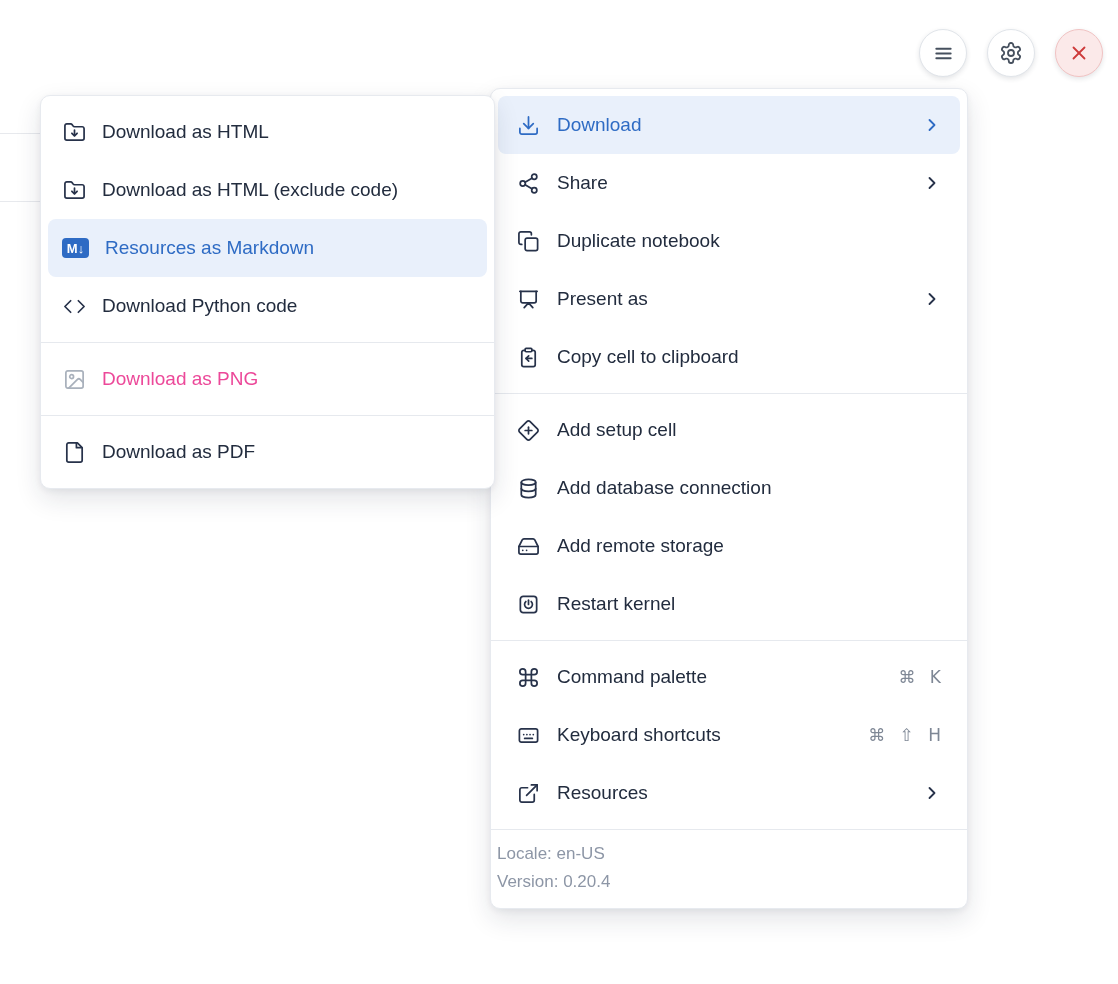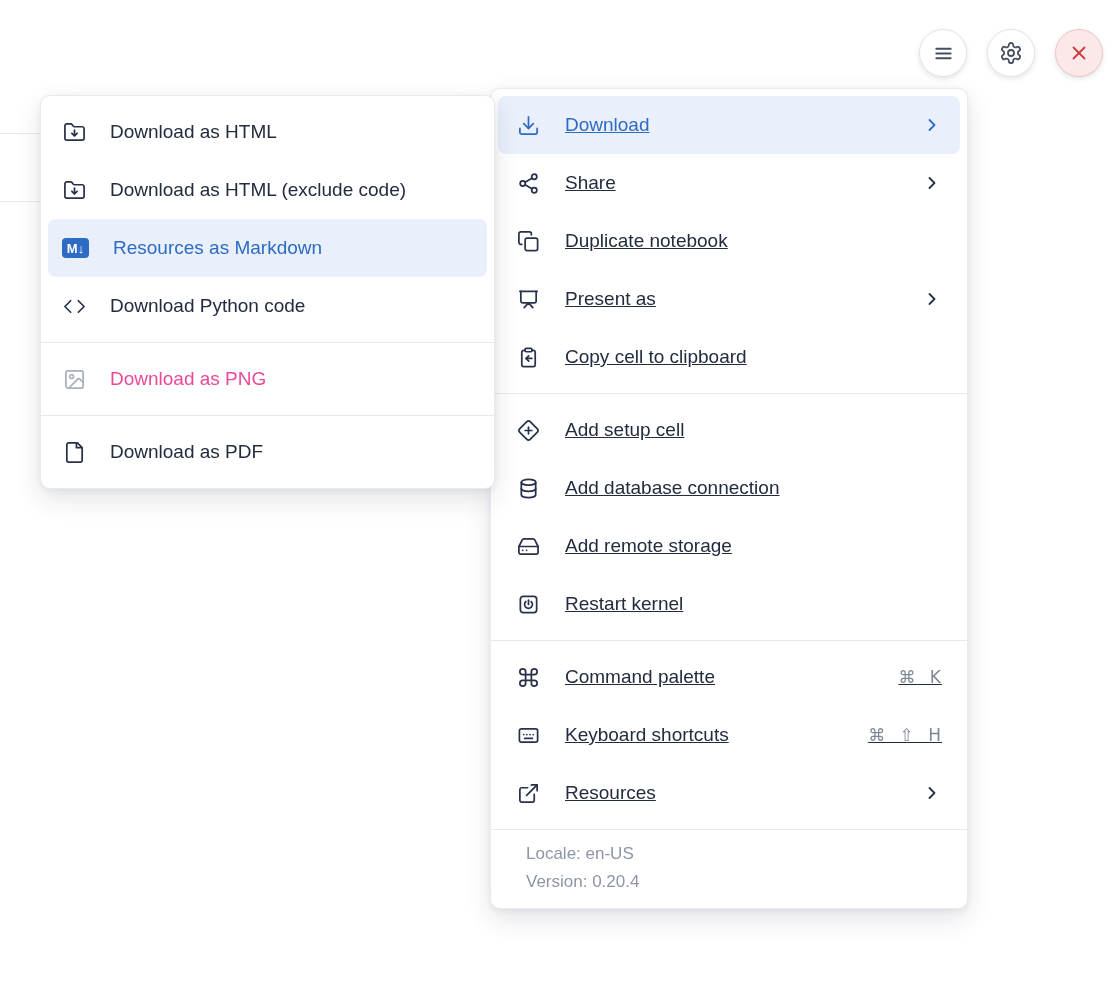--- a/index.html
+++ b/index.html
@@ -47,29 +47,29 @@
 
   .menu-item {
     display: flex; align-items: center;
     height: 58px;
     border-radius: 8px;
     font-size: 19px;
     gap: 17px;
     cursor: pointer;
     color: #222c3e;
   }
-  #main-menu .menu-item { padding: 0 18px; text-decoration: underline; }
+  #main-menu .menu-item { padding: 0 18px; }
   #download-submenu .menu-item { padding: 0 16px 0 14px; gap: 16px; }
 
   .menu-item .mi-icon {
     width: 24px; height: 24px; flex: none;
     display: flex; align-items: center; justify-content: center;
     color: #27324a;
   }
-  .menu-item .mi-label { flex: 1; white-space: nowrap; margin-left: 8px; }
+  .menu-item .mi-label { flex: 1; white-space: nowrap; }
   .menu-item .mi-chevron { flex: none; width: 20px; height: 20px; color: #27324a; display: flex; align-items: center; }
 
   .menu-item.highlighted { background: #e9f0fb; color: #2e6bc4; }
   .menu-item.highlighted .mi-icon,
   .menu-item.highlighted .mi-chevron { color: #2e6bc4; }
 
   .menu-item.disabled { color: #ec4899; cursor: default; }
   .menu-item.disabled .mi-icon { color: #a9b1bc; }
 
   .shortcut {
@@ -85,21 +85,21 @@
   .md-badge {
     width: 27px; height: 20px; flex: none;
     border-radius: 4px;
     background: #2e6bc4; color: #ffffff;
     font-size: 13px; font-weight: bold;
     display: flex; align-items: center; justify-content: center;
     letter-spacing: 0;
   }
 
   .menu-footer {
-    padding: 12px 19px 14px 35px;
+    padding: 12px 19px 14px 6px;
     font-size: 17px;
     color: #8d96a6;
   }
   .menu-footer .footer-line { line-height: 24px; }
   .menu-footer .footer-line + .footer-line { margin-top: 4px; }
 
   svg { display: block; }
 </style>
 </head>
 <body>

